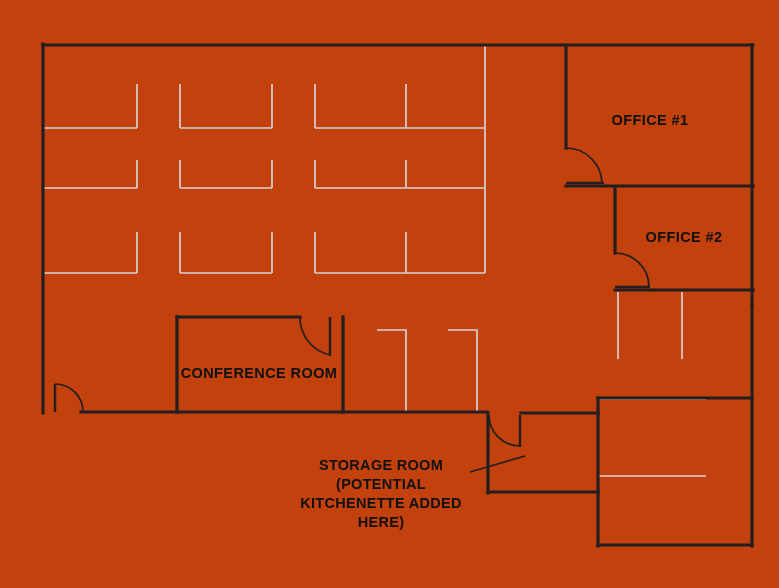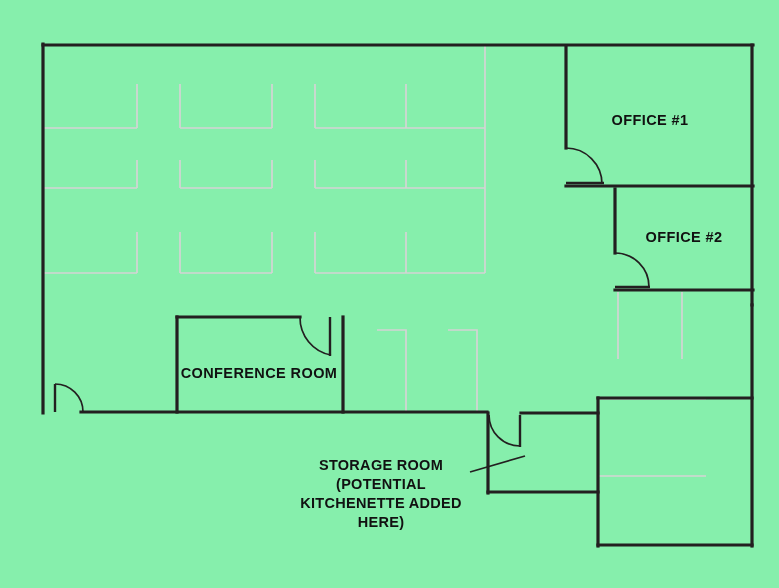--- a/index.html
+++ b/index.html
@@ -11,21 +11,21 @@
   body {
     width: 779px;
     height: 588px;
     overflow: hidden;
     font-family: "Liberation Sans", sans-serif;
   }
   #floorplan-root {
     position: relative;
     width: 779px;
     height: 588px;
-    background: #86efac;
+    background: #c2410c;
   }
   svg.plan {
     display: block;
     width: 779px;
     height: 588px;
   }
   .wall {
     stroke: #231f20;
     stroke-width: 3.2;
     fill: none;

